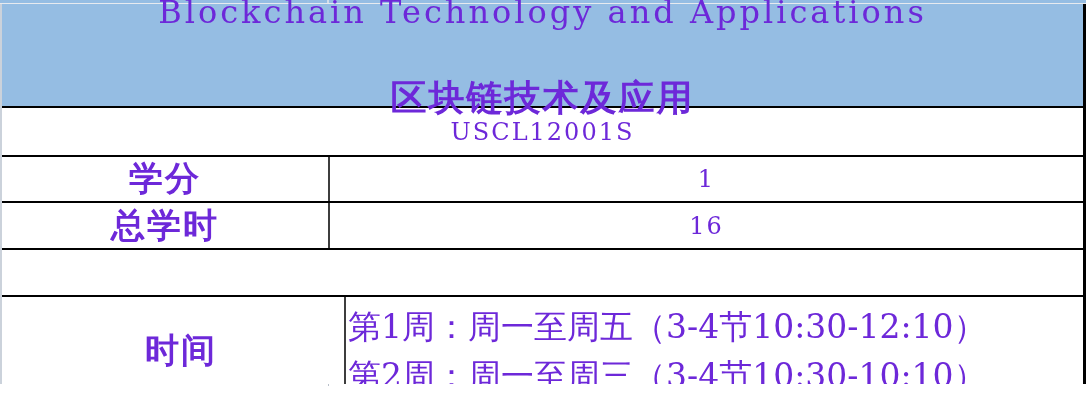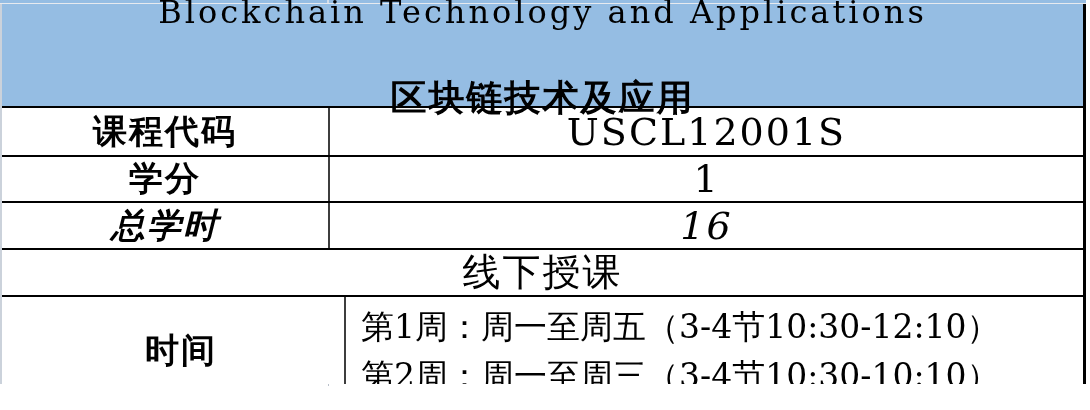--- a/index.html
+++ b/index.html
@@ -3,21 +3,21 @@
 <meta charset="utf-8">
 <style>
   * { margin: 0; padding: 0; box-sizing: border-box; }
   html, body { background: #ffffff; }
   .screen {
     position: relative;
     width: 1090px;
     height: 386px;
     background: #ffffff;
     font-family: "DejaVu Serif", "Liberation Serif", serif;
-    color: #000000;
+    color: #6d28d9;
     overflow: hidden;
   }
   
   .top-sliver {
     position: absolute; top: 0; left: 0;
     width: 1086px; height: 4px;
     background: #95BDE3;
     border-bottom: 1px solid #E7EAEF;
   }
   .top-sliver .tick {
@@ -51,44 +51,44 @@
     font-size: 36px;
     font-weight: bold;
     line-height: 50px;
     letter-spacing: 2px;
     white-space: nowrap;
     margin-top: 37px;
   }
   .row { display: flex; border-bottom: 2px solid #000000; }
   .row-h1 { height: 49px; }
   .row-h2 { height: 46px; }
-  .row-h3 { height: 47px; font-style: italic; }
+  .row-h3 { height: 47px; }
   .row-h4 { height: 47px; }
   .row-time { flex: 1; border-bottom: none; margin-left: 16px; }
   .cell-label {
     width: 328px;
     border-right: 2px solid #3D3D3D;
     display: flex; align-items: center; justify-content: center;
     font-weight: bold;
     font-size: 34px;
     letter-spacing: 2px;
     white-space: nowrap;
   }
   .cell-value {
     flex: 1;
     display: flex; align-items: center; justify-content: center;
-    font-size: 38px;
+    font-size: 24px;
     letter-spacing: 2px;
     white-space: nowrap;
   }
   .row-time .cell-value {
     flex-direction: column;
     align-items: flex-start;
     justify-content: center;
-    padding-left: 15px;
+    padding-left: 2px;
     font-size: 33px;
     letter-spacing: 0;
     line-height: 49px;
   }
   .bottom-sliver {
     position: absolute; bottom: 0; left: 0;
     width: 1086px; height: 2px;
     background: #ffffff;
   }
   .bottom-sliver .tick {
@@ -107,36 +107,34 @@
   </div>
 
   <div class="course-table">
 
     <div class="table-header">
       <div class="title-en">Blockchain Technology and Applications</div>
       <div class="title-zh">区块链技术及应用</div>
     </div>
 
     <div class="row row-h1">
-      <div class="cell-label">课程代码</div>
       <div class="cell-value">USCL12001S</div>
     </div>
 
     <div class="row row-h2">
       <div class="cell-label">学分</div>
       <div class="cell-value">1</div>
     </div>
 
     <div class="row row-h3">
       <div class="cell-label">总学时</div>
       <div class="cell-value">16</div>
     </div>
 
     <div class="row row-h4">
-      <div class="cell-value">线下授课</div>
     </div>
 
     <div class="row row-time">
       <div class="cell-label">时间</div>
       <div class="cell-value">
         <span>第1周：周一至周五（3-4节10:30-12:10）</span>
         <span>第2周：周一至周三（3-4节10:30-10:10）</span>
       </div>
     </div>
 

